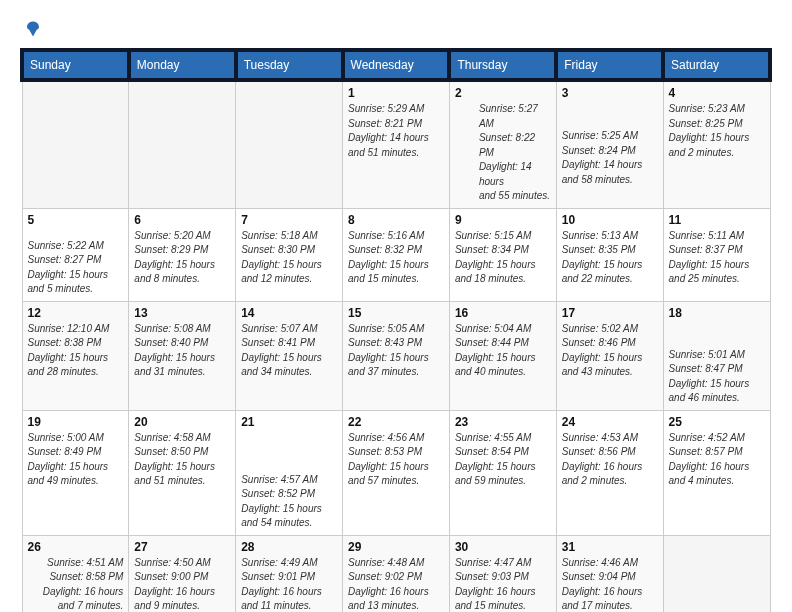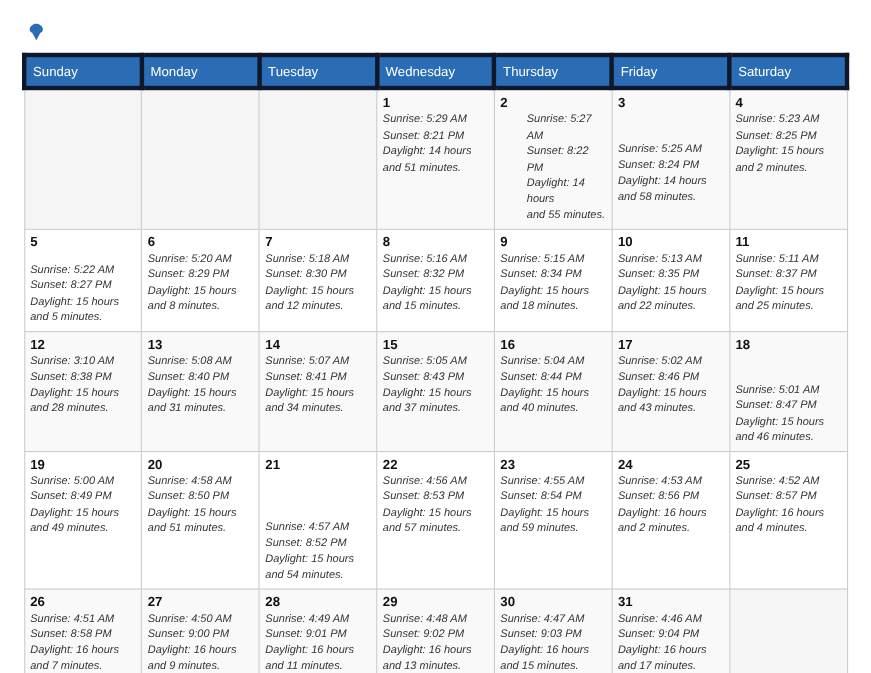--- a/index.html
+++ b/index.html
@@ -213,21 +213,21 @@
             <span class="day-number">11</span>
             <div class="day-info" style="white-space: pre-line;">Sunrise: 5:11 AM
 Sunset: 8:37 PM
 Daylight: 15 hours
 and 25 minutes.</div>
           </td>
         </tr>
         <tr>
           <td>
             <span class="day-number">12</span>
-            <div class="day-info" style="white-space: pre-line;">Sunrise: 3:10 AM
+            <div class="day-info" style="white-space: pre-line;">Sunrise: 12:10 AM
 Sunset: 8:38 PM
 Daylight: 15 hours
 and 28 minutes.</div>
           </td>
           <td>
             <span class="day-number">13</span>
             <div class="day-info" style="white-space: pre-line;">Sunrise: 5:08 AM
 Sunset: 8:40 PM
 Daylight: 15 hours
 and 31 minutes.</div>
@@ -315,21 +315,21 @@
             <span class="day-number">25</span>
             <div class="day-info" style="white-space: pre-line;">Sunrise: 4:52 AM
 Sunset: 8:57 PM
 Daylight: 16 hours
 and 4 minutes.</div>
           </td>
         </tr>
         <tr>
           <td>
             <span class="day-number">26</span>
-            <div class="day-info" style="white-space: pre-line;">Sunrise: 4:51 AM
+            <div class="day-info" style="white-space: pre-line; text-align: right;">Sunrise: 4:51 AM
 Sunset: 8:58 PM
 Daylight: 16 hours
 and 7 minutes.</div>
           </td>
           <td>
             <span class="day-number">27</span>
             <div class="day-info" style="white-space: pre-line;">Sunrise: 4:50 AM
 Sunset: 9:00 PM
 Daylight: 16 hours
 and 9 minutes.</div>

